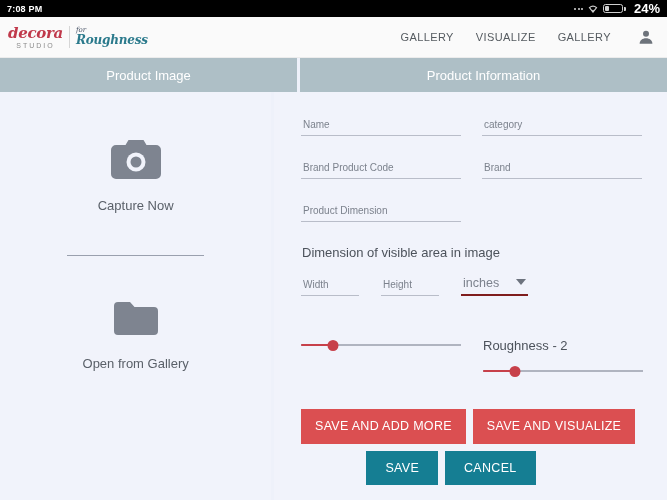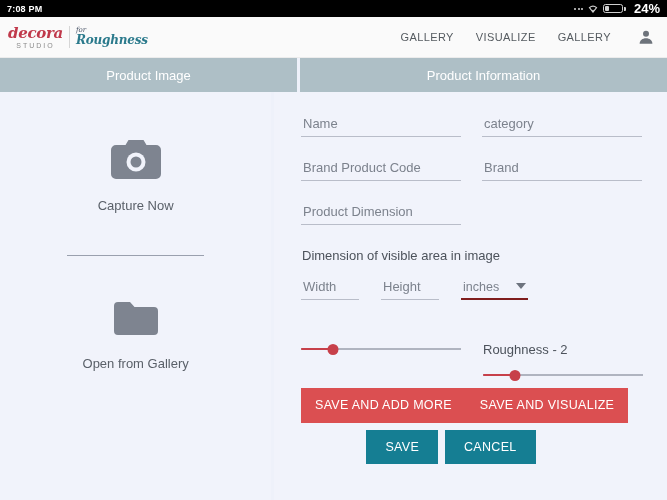--- a/index.html
+++ b/index.html
@@ -108,21 +108,21 @@
     width: 137px; height: 1px; background: #9aa0ae;
     margin: 42px 0 0 0;
   }
 
   
   .form-row { display: flex; gap: 21px; margin-bottom: 21px; }
   .field { position: relative; }
   .field input {
     border: none; background: transparent; outline: none;
     font-family: "Liberation Sans", sans-serif;
-    font-size: 13px; color: #4a5058;
+    font-size: 10px; color: #4a5058;
     padding: 0 0 5px 2px; width: 100%;
     border-bottom: 1px solid #b9bdc9;
   }
   .field input::placeholder { color: #7c828d; opacity: 1; }
   .f-wide { width: 160px; }
 
   .section-label {
     font-size: 13px; color: #4c525b;
     margin: 23px 0 14px 1px;
   }
@@ -153,21 +153,21 @@
   }
   .track-bg { position: absolute; left: 0; right: 0; height: 1.5px; background: #b0b4c0; }
   .track-fill { position: absolute; left: 0; height: 2.5px; background: #c7404a; border-radius: 2px; }
   .track-thumb {
     position: absolute; width: 11px; height: 11px;
     background: #c7404a; border-radius: 50%;
     transform: translateX(-50%);
   }
 
   
-  .btn-row-1 { display: flex; gap: 0; margin-top: 6px; }
+  .btn-row-1 { display: flex; gap: 7px; margin-top: 31px; }
   .btn-row-2 { display: flex; gap: 7px; margin-top: 7px; justify-content: center; padding-right: 42px; }
   .btn {
     border: none; cursor: pointer;
     font-family: "Liberation Sans", sans-serif;
     font-size: 12.5px; color: #ffffff;
     letter-spacing: .3px;
     padding: 11px 14px;
     line-height: 1;
   }
   .btn-red { background: #db4f51; }

